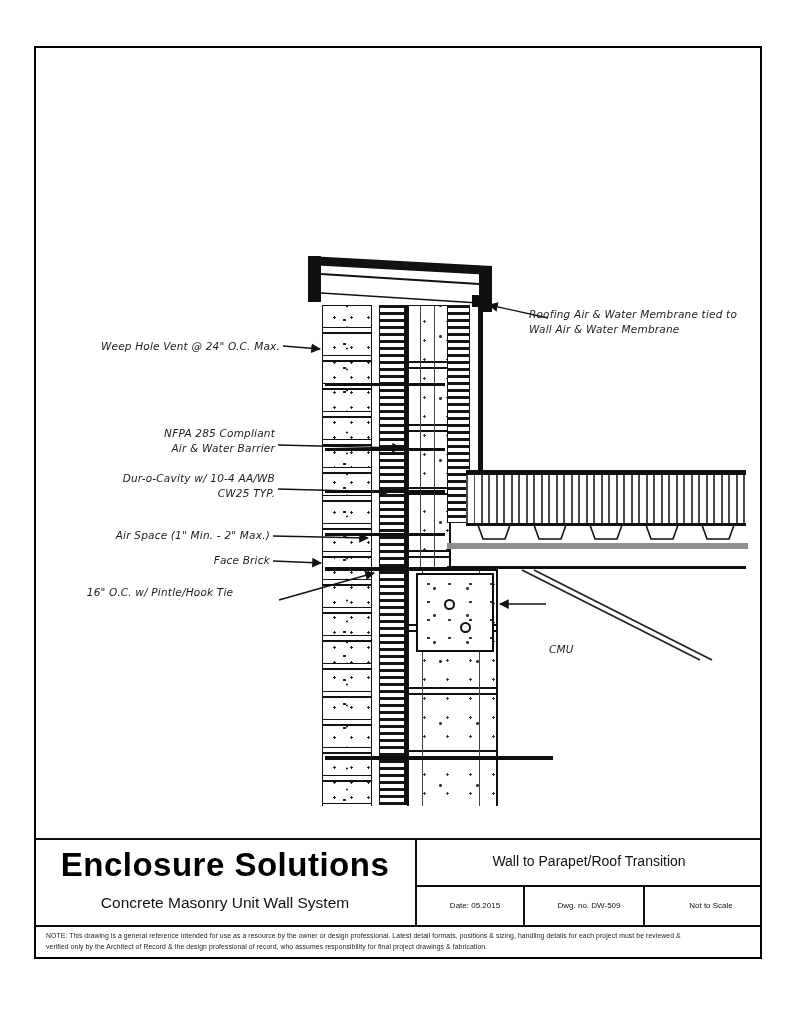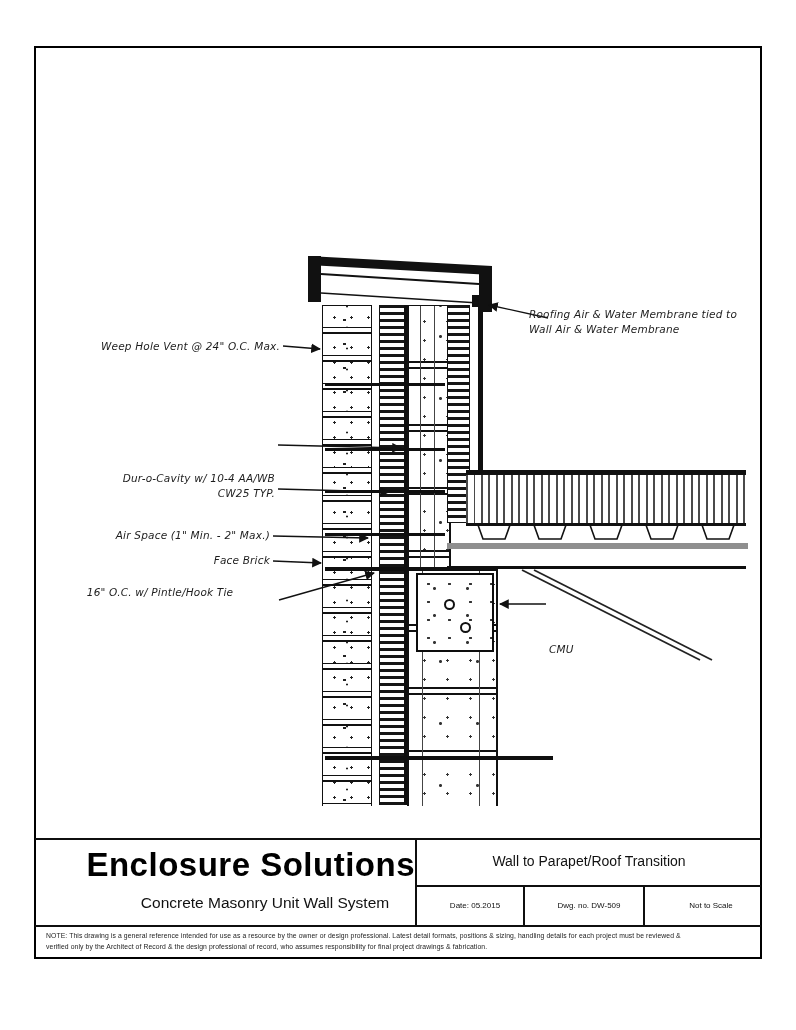--- a/index.html
+++ b/index.html
@@ -50,23 +50,23 @@
   .rebar{position:absolute;width:11px;height:11px;border:2px solid #111;border-radius:50%;
          background:#fff;box-sizing:border-box;}
 
   
   .callout{position:absolute;font-style:italic;font-size:10.5px;line-height:15px;color:#1c1c1c;
            letter-spacing:.2px;z-index:6;}
   .ra{text-align:right;} .ca{text-align:center;} .la{text-align:left;}
 
   
   .company{position:absolute;font-weight:800;font-size:33px;letter-spacing:.5px;color:#000;
-           text-align:right;font-family:"Liberation Sans","DejaVu Sans",sans-serif;}
+           text-align:center;font-family:"Liberation Sans","DejaVu Sans",sans-serif;}
   .system{position:absolute;font-size:15.5px;color:#111;text-align:center;
-          font-family:"Liberation Sans","DejaVu Sans",sans-serif;margin-left:40px;}
+          font-family:"Liberation Sans","DejaVu Sans",sans-serif;}
   .dtitle{position:absolute;font-size:14px;color:#111;text-align:center;
           font-family:"Liberation Sans","DejaVu Sans",sans-serif;}
   .cell{position:absolute;font-size:8px;color:#111;text-align:center;line-height:38px;
         font-family:"Liberation Sans","DejaVu Sans",sans-serif;}
   .note{position:absolute;font-size:6.8px;line-height:10px;color:#222;letter-spacing:.1px;
         font-family:"Liberation Sans","DejaVu Sans",sans-serif;}
   svg.overlay{position:absolute;left:0;top:0;z-index:5;pointer-events:none;}
 </style>
 </head>
 <body>
@@ -145,20 +145,24 @@
         <line x1="273" y1="561" x2="321" y2="563" marker-end="url(#arr)"></line>
         <line x1="279" y1="600" x2="374" y2="573" marker-end="url(#arr)"></line>
         <line x1="548" y1="318" x2="489" y2="305" marker-end="url(#arr)"></line>
         <line x1="546" y1="604" x2="500" y2="604" marker-end="url(#arr)"></line>
       </g>
     </svg>
 
     <div class="callout ra" style="left:58px;top:339px;width:222px;">
       <span>Weep Hole Vent @ 24" O.C. Max.</span>
     </div>
+    <div class="callout ra" style="left:108px;top:426px;width:167px;">
+      <div>NFPA 285 Compliant</div>
+      <div>Air &amp; Water Barrier</div>
+    </div>
     <div class="callout ra" style="left:82px;top:471px;width:193px;">
       <div>Dur-o-Cavity w/ 10-4 AA/WB</div>
       <div>CW25 TYP.</div>
     </div>
     <div class="callout ra" style="left:93px;top:528px;width:177px;">
       <span>Air Space (1" Min. - 2" Max.)</span>
     </div>
     <div class="callout ra" style="left:148px;top:553px;width:122px;">
       <span>Face Brick</span>
     </div>

